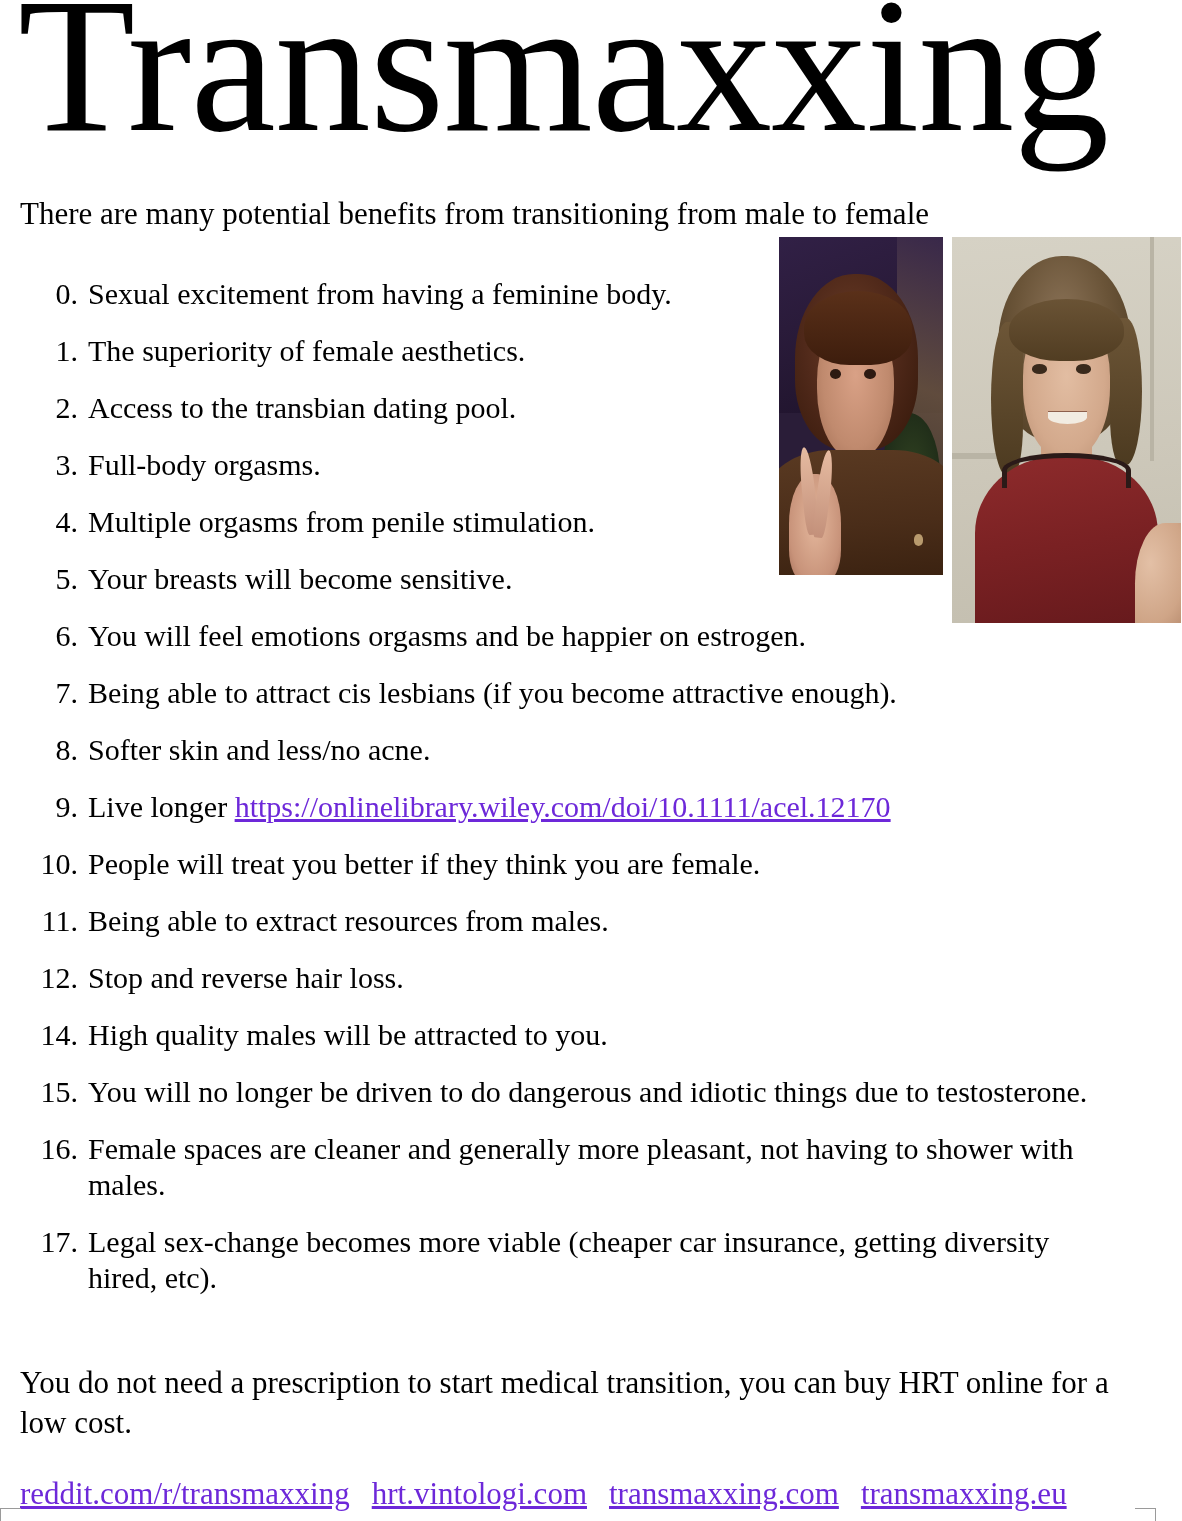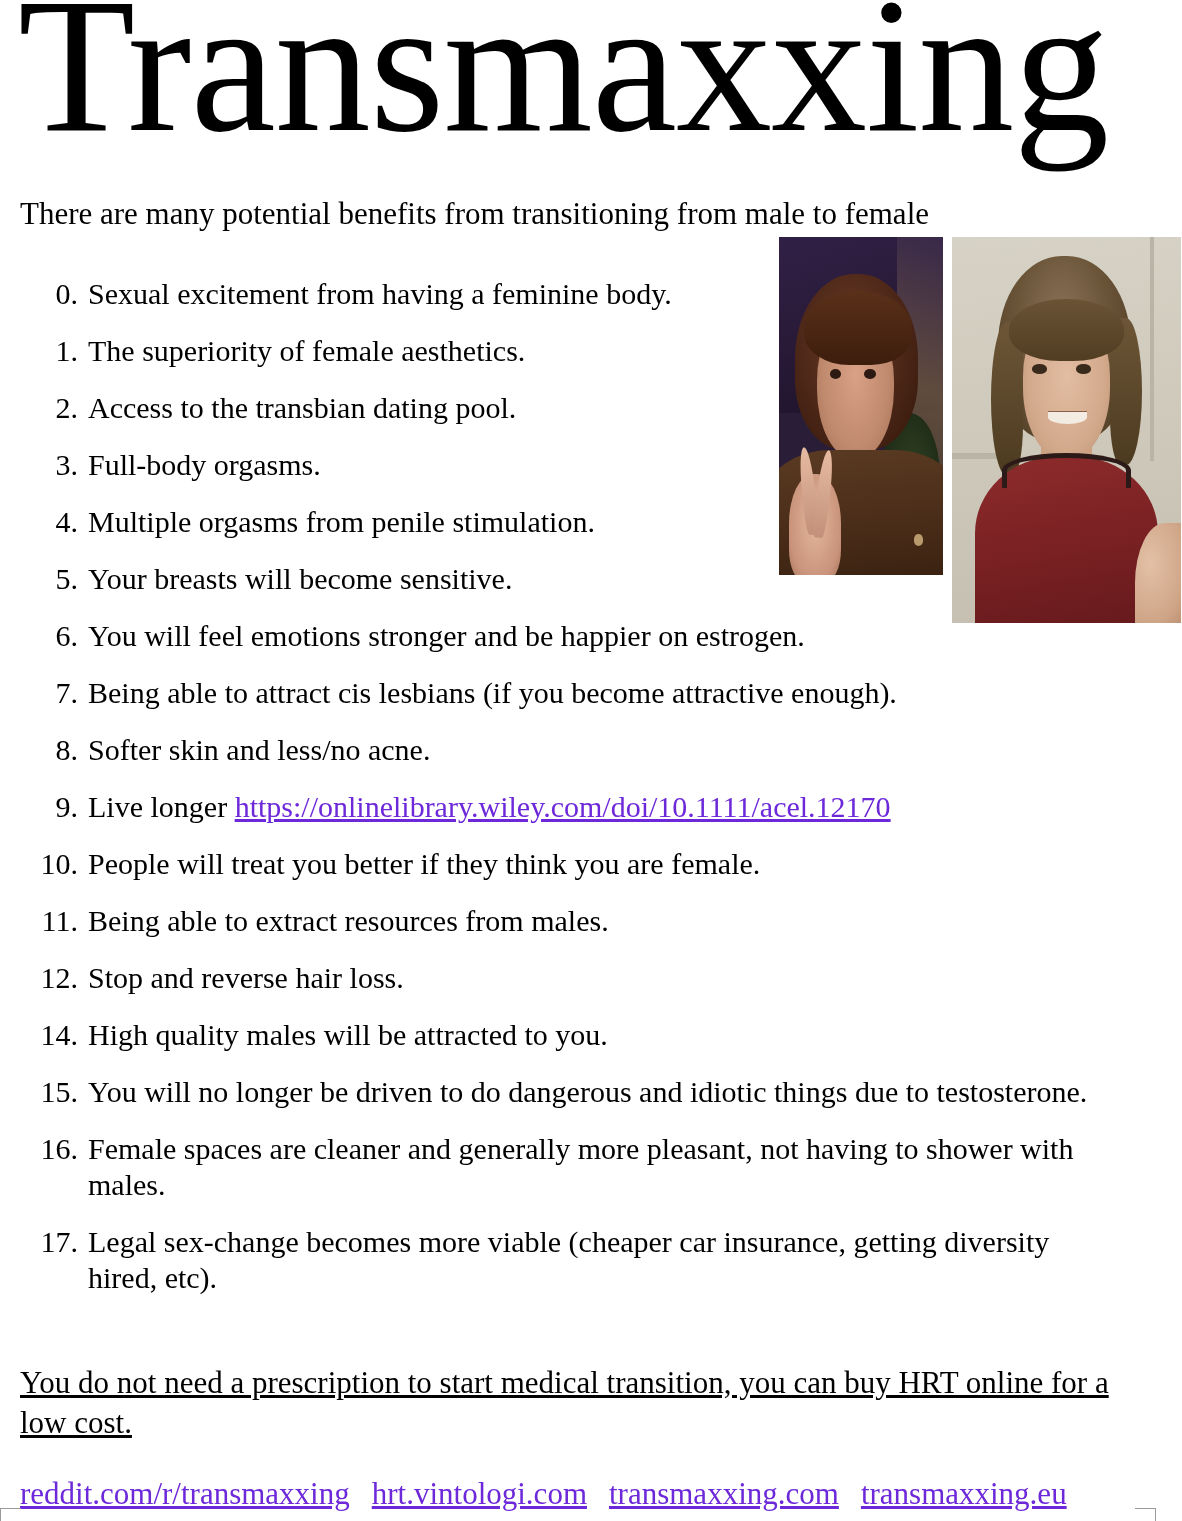--- a/index.html
+++ b/index.html
@@ -224,21 +224,20 @@
   }
 
   
   #closing-note {
     position: absolute;
     left: 20px;
     top: 1363px;
     width: 1140px;
     font-size: 31px;
     line-height: 1.28;
-    text-decoration: underline;
   }
 
   
   #footer-links {
     position: absolute;
     left: 20px;
     top: 1475px;
     font-size: 31px;
     line-height: 1.2;
     white-space: nowrap;
@@ -317,21 +316,21 @@
     <li class="benefit-item">
       <span class="benefit-num">4.</span>
       <span class="benefit-text"><span>Multiple orgasms from penile stimulation.</span></span>
     </li>
     <li class="benefit-item">
       <span class="benefit-num">5.</span>
       <span class="benefit-text"><span>Your breasts will become sensitive.</span></span>
     </li>
     <li class="benefit-item">
       <span class="benefit-num">6.</span>
-      <span class="benefit-text"><span>You will feel emotions stronger and be happier on estrogen.</span></span>
+      <span class="benefit-text"><span>You will feel emotions orgasms and be happier on estrogen.</span></span>
     </li>
     <li class="benefit-item">
       <span class="benefit-num">7.</span>
       <span class="benefit-text"><span>Being able to attract cis lesbians (if you become attractive enough).</span></span>
     </li>
     <li class="benefit-item">
       <span class="benefit-num">8.</span>
       <span class="benefit-text"><span>Softer skin and less/no acne.</span></span>
     </li>
     <li class="benefit-item">

